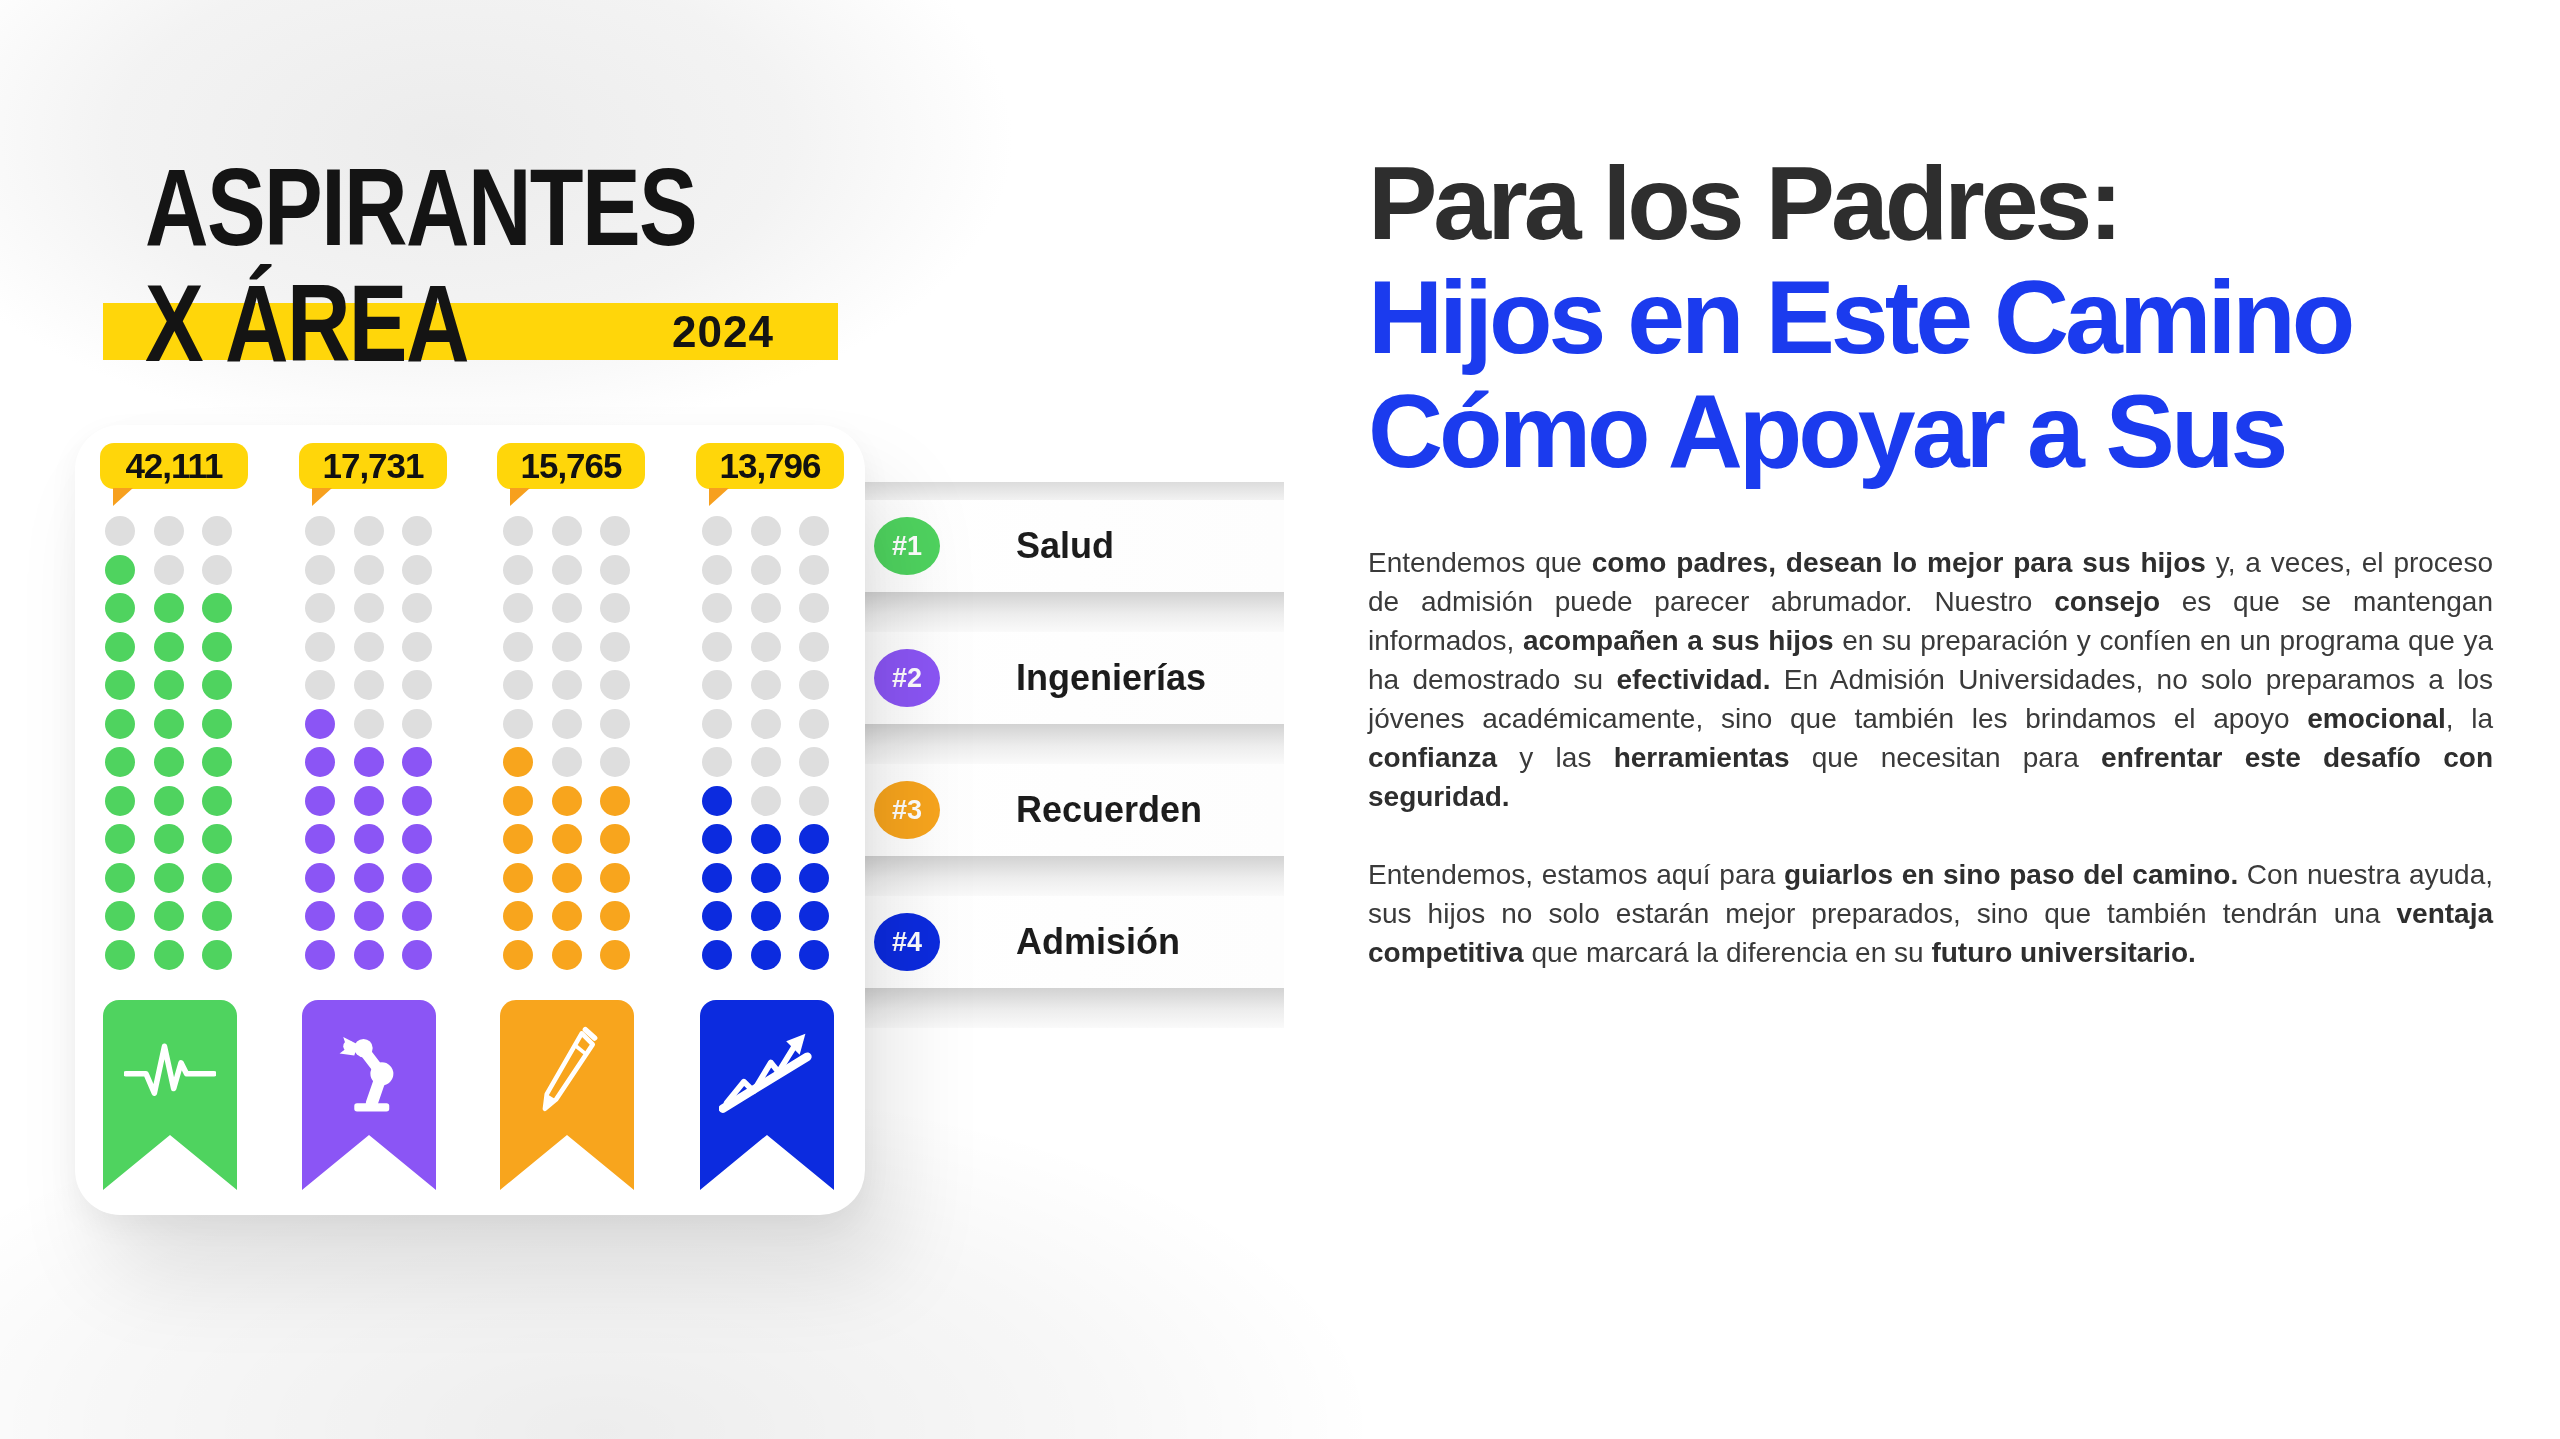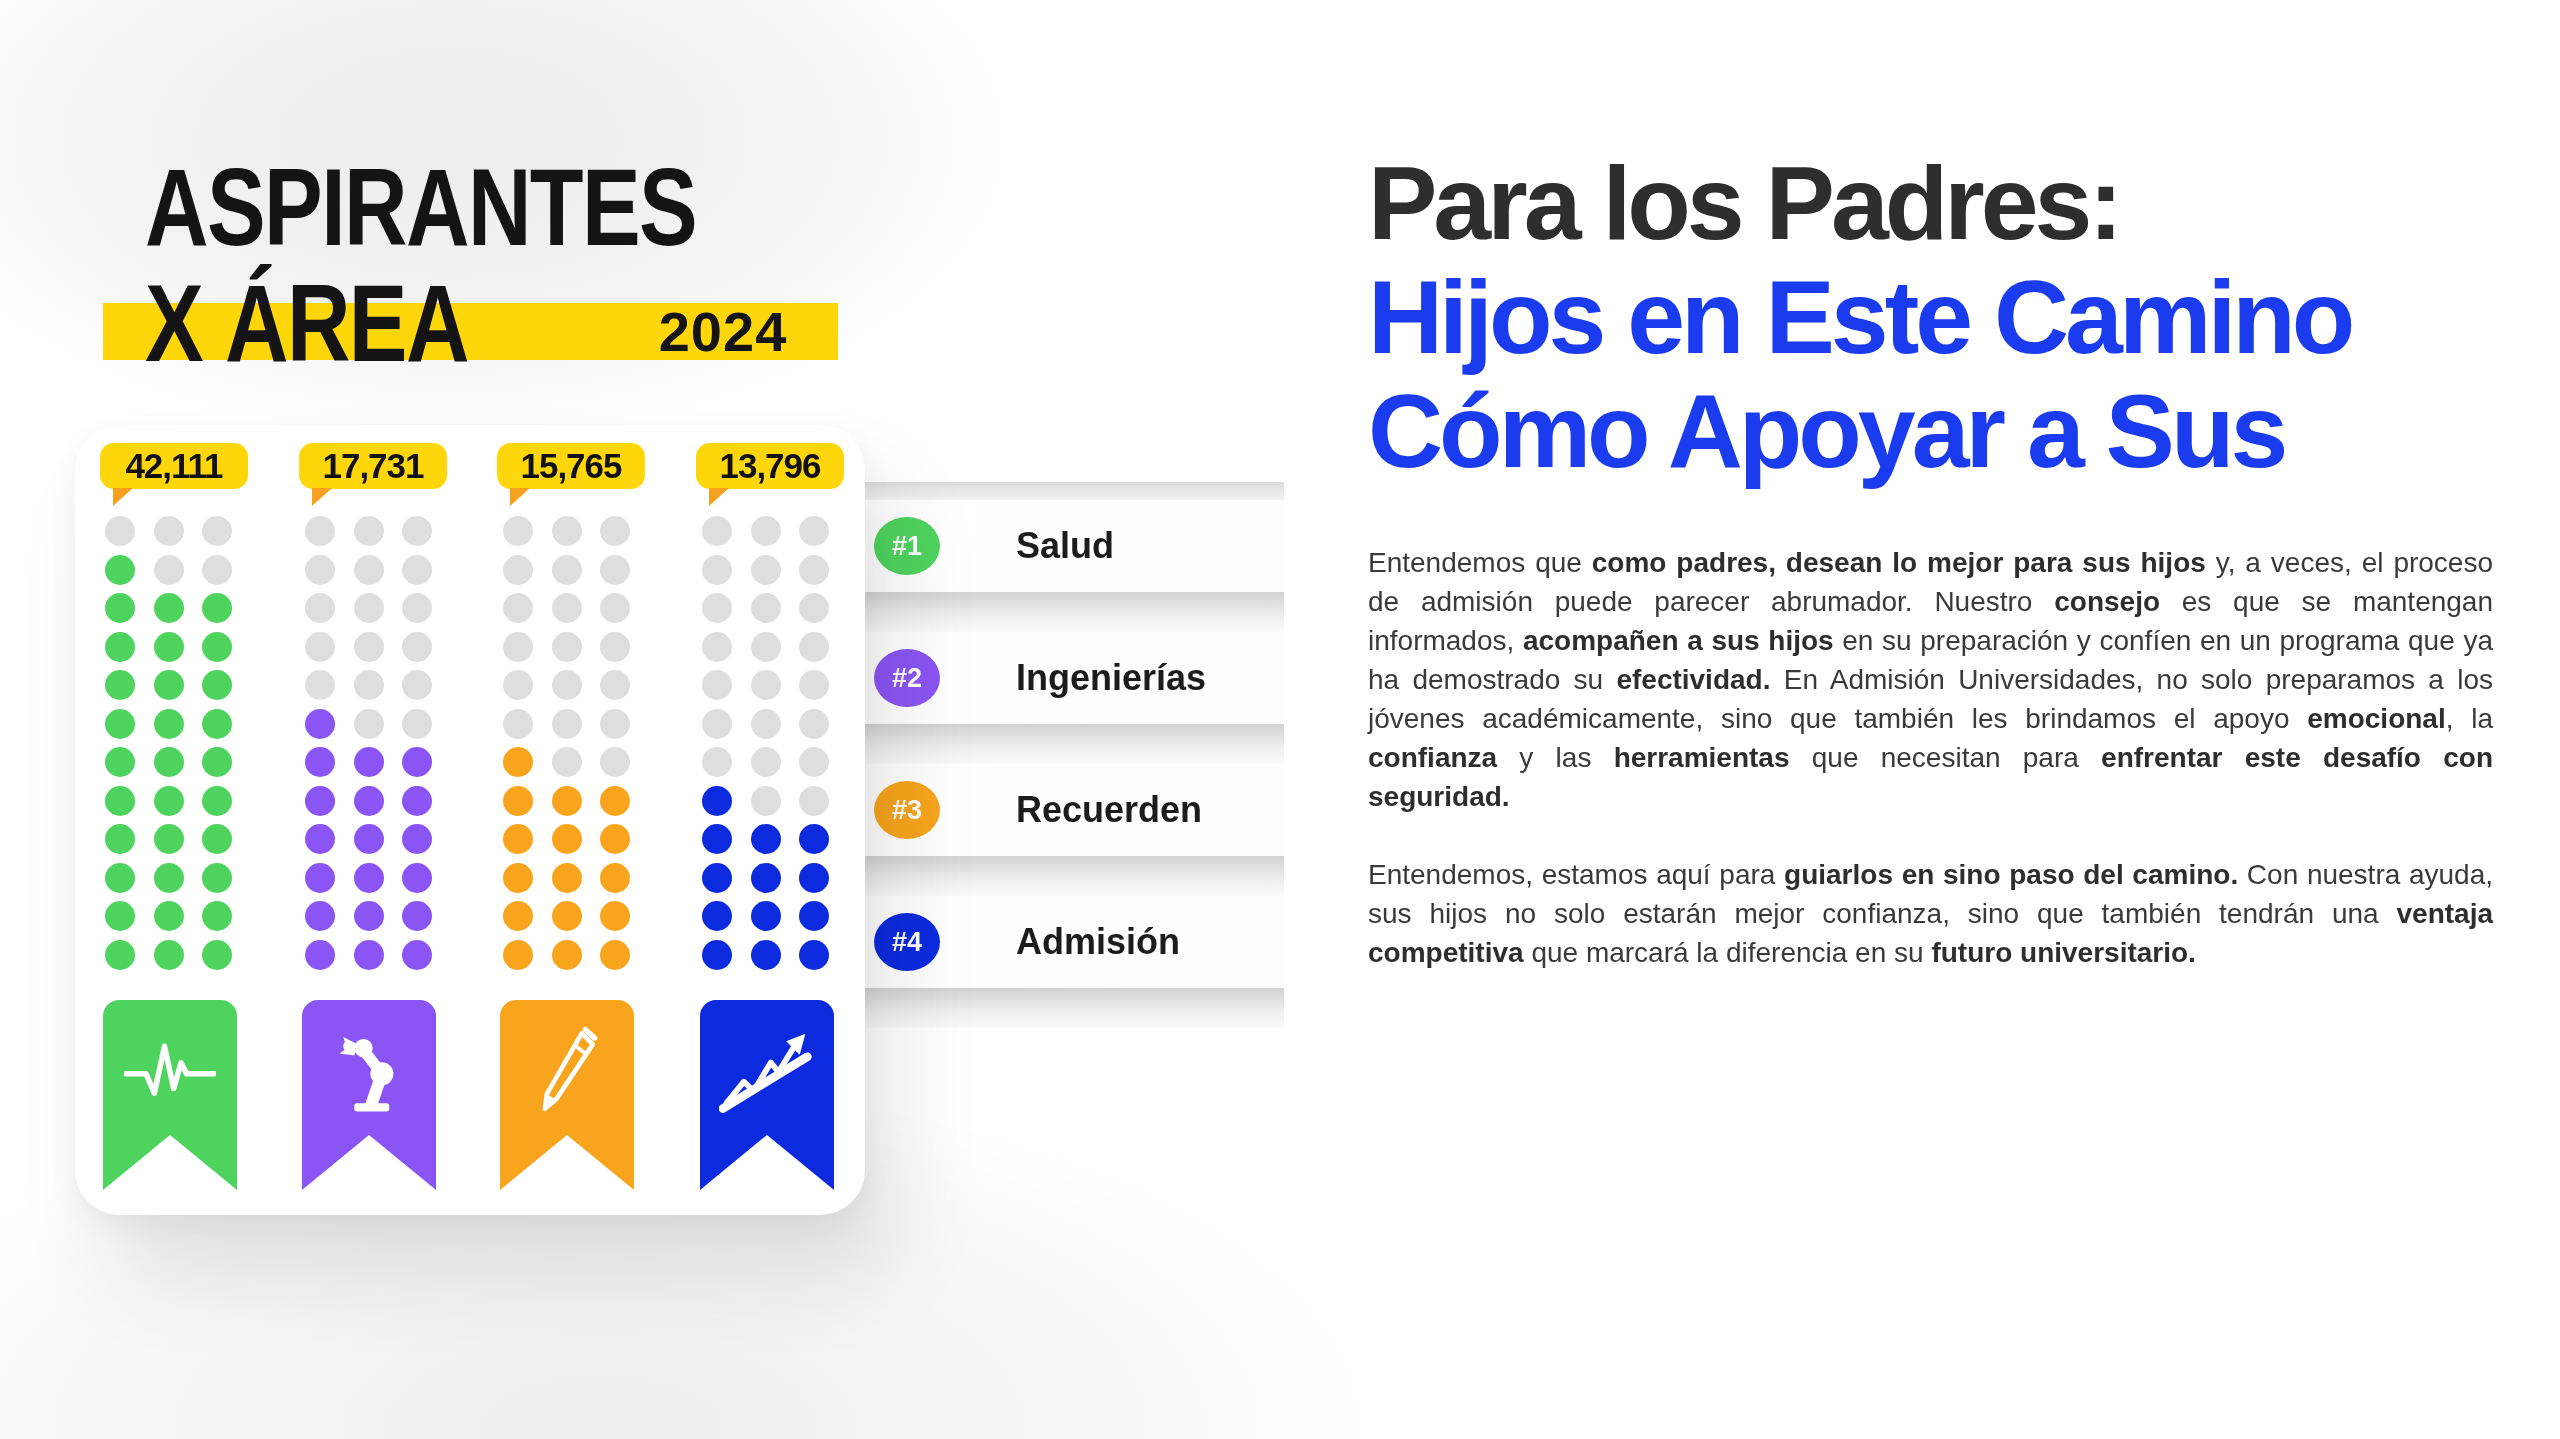--- a/index.html
+++ b/index.html
@@ -28,21 +28,21 @@
     font-family:"Liberation Sans",sans-serif;
   }
   #title-line1{top:152px;}
   #title-line2{top:268px;}
   .year-bar{
     position:absolute;left:103px;top:303px;width:735px;height:57px;background:#ffd60a;z-index:3;
   }
   .year-label{
     position:absolute;left:638px;top:303px;width:170px;height:57px;z-index:5;
     display:flex;align-items:center;justify-content:center;
-    font-weight:900;font-size:56px;letter-spacing:1px;color:#141414;
+    font-weight:900;font-size:44px;letter-spacing:1px;color:#141414;
   }
 
   
   .chart-card{
     position:absolute;left:75px;top:425px;width:790px;height:790px;background:#ffffff;
     border-radius:45px;z-index:5;
     box-shadow:30px 60px 90px rgba(0,0,0,0.10), 0 10px 30px rgba(0,0,0,0.05);
   }
   .value-bubble{
     position:absolute;width:148px;height:46px;top:18px;background:#ffd60a;border-radius:14px;
@@ -327,16 +327,16 @@
       <div class="legend-strip"></div>
     </div>
 
   <div class="article-heading">
     <div class="h-line h-dark">Para los Padres:</div>
     <div class="h-line h-blue" style="color: rgb(27, 59, 238);">Hijos en Este Camino</div>
     <div class="h-line h-blue" style="color: rgb(27, 59, 238);">Cómo Apoyar a Sus</div>
   </div>
   <div class="article-body" id="article-body">
       <p><span>Entendemos que </span><strong>como padres, desean lo mejor para sus hijos</strong><span> y, a veces, el proceso de admisión puede parecer abrumador. Nuestro </span><strong>consejo</strong><span> es que se mantengan informados, </span><strong>acompañen a sus hijos</strong><span> en su preparación y confíen en un programa que ya ha demostrado su </span><strong>efectividad.</strong><span> En Admisión Universidades, no solo preparamos a los jóvenes académicamente, sino que también les brindamos el apoyo </span><strong>emocional</strong><span>, la </span><strong>confianza</strong><span> y las </span><strong>herramientas</strong><span> que necesitan para </span><strong>enfrentar este desafío con seguridad.</strong></p>
-      <p><span>Entendemos, estamos aquí para </span><strong>guiarlos en sino paso del camino.</strong><span> Con nuestra ayuda, sus hijos no solo estarán mejor confianza, sino que también tendrán una </span><strong>ventaja competitiva</strong><span> que marcará la diferencia en su </span><strong>futuro universitario.</strong></p>
+      <p><span>Entendemos, estamos aquí para </span><strong>guiarlos en sino paso del camino.</strong><span> Con nuestra ayuda, sus hijos no solo estarán mejor preparados, sino que también tendrán una </span><strong>ventaja competitiva</strong><span> que marcará la diferencia en su </span><strong>futuro universitario.</strong></p>
     </div>
 
 </div>
 
 </body></html>

